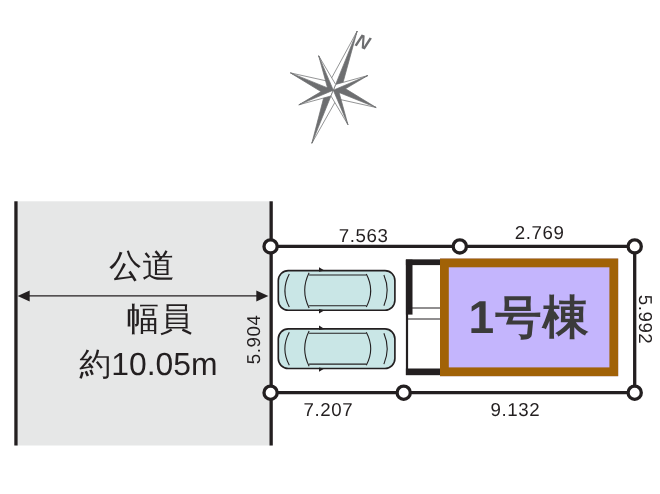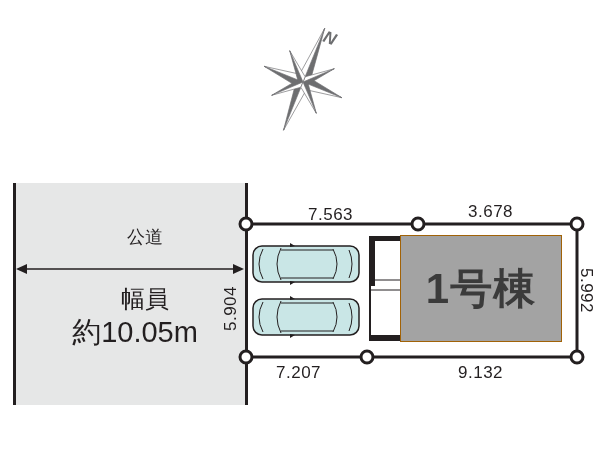--- a/index.html
+++ b/index.html
@@ -3,33 +3,33 @@
 <meta charset="utf-8">
 <style>
   html, body { margin:0; padding:0; background:#ffffff; }
   body { width:600px; height:449px; position:relative; overflow:hidden; font-family:"Liberation Sans", sans-serif; }
   .abs { position:absolute; }
   #road { left:14px; top:183px; width:233px; height:222px; background:#e6e7e7; }
   .road-line { background:#231f20; width:3px; }
   .dim { position:absolute; font-size:17px; color:#231f20; letter-spacing:0.5px; line-height:1; }
   .road-text { position:absolute; color:#231f20; text-align:center; line-height:1; }
   #site-svg { position:absolute; left:0; top:0; }
-  #building { position:absolute; left:400px; top:235px; width:162px; height:107px; background:#a3a3a3; border:1px solid #a16207; box-sizing:border-box; }
+  #building { position:absolute; left:400px; top:235px; width:162px; height:107px; background:#c4b5fd; border:8px solid #a16207; box-sizing:border-box; }
   #building-label { position:absolute; left:0; right:0; top:0; bottom:0; display:flex; align-items:center; justify-content:center; font-size:42px; font-weight:bold; color:#3b3b3b; letter-spacing:1px; }
   .vert { position:absolute; transform-origin:center; white-space:nowrap; }
 </style>
 </head>
 <body>
 
 <div id="road" class="abs"></div>
 <div class="abs road-line" style="left:13px;top:183px;height:222px;"></div>
 <div class="abs road-line" style="left:245px;top:183px;height:222px;"></div>
 
-<div class="road-text" style="left:90px;top:228px;width:110px;font-size:18px;">公道</div>
-<div class="road-text" style="left:90px;top:287px;width:110px;font-size:24px;">幅員</div>
+<div class="road-text" style="left:74px;top:228px;width:110px;font-size:30px;">公道</div>
+<div class="road-text" style="left:90px;top:276px;width:110px;font-size:30px;">幅員</div>
 <div class="road-text" style="left:40px;top:318px;width:190px;font-size:29px;">約10.05m</div>
 
 <svg id="site-svg" width="600" height="449" viewBox="0 0 600 449">
 
   <g transform="translate(303,82) rotate(22)" fill="#6d6e70" stroke="#6d6e70" stroke-width="0.6">
     <polygon points="0,-58 6,-6 0,0" fill="#6d6e70"></polygon>
     <polygon points="0,-58 -6,-6 0,0" fill="#ffffff"></polygon>
     <polygon points="0,52 -6,6 0,0" fill="#6d6e70"></polygon>
     <polygon points="0,52 6,6 0,0" fill="#ffffff"></polygon>
     <polygon points="42,0 6,-6 0,0" fill="#6d6e70"></polygon>
@@ -99,17 +99,17 @@
     <polygon points="37,-3 42,0 37,1" fill="#231f20"></polygon>
     <polygon points="37,39 42,36 37,35" fill="#231f20"></polygon>
   </g>
 </svg>
 
 <div id="building">
   <div id="building-label">1号棟</div>
 </div>
 
 <div class="dim" style="left:308px;top:206px;text-align:center;">7.563</div>
-<div class="dim" style="left:468px;top:203px;">3.678</div>
+<div class="dim" style="left:468px;top:203px;">2.769</div>
 <div class="dim" style="left:276px;top:364px;">7.207</div>
-<div class="dim" style="left:446px;top:364px;margin-left:12px;">9.132</div>
+<div class="dim" style="left:446px;top:364px;">9.132</div>
 <div class="dim vert" style="left:208px;top:300px;transform:rotate(-90deg);">5.904</div>
 <div class="dim vert" style="left:564px;top:282px;transform:rotate(90deg);">5.992</div>
 
 </body></html>

